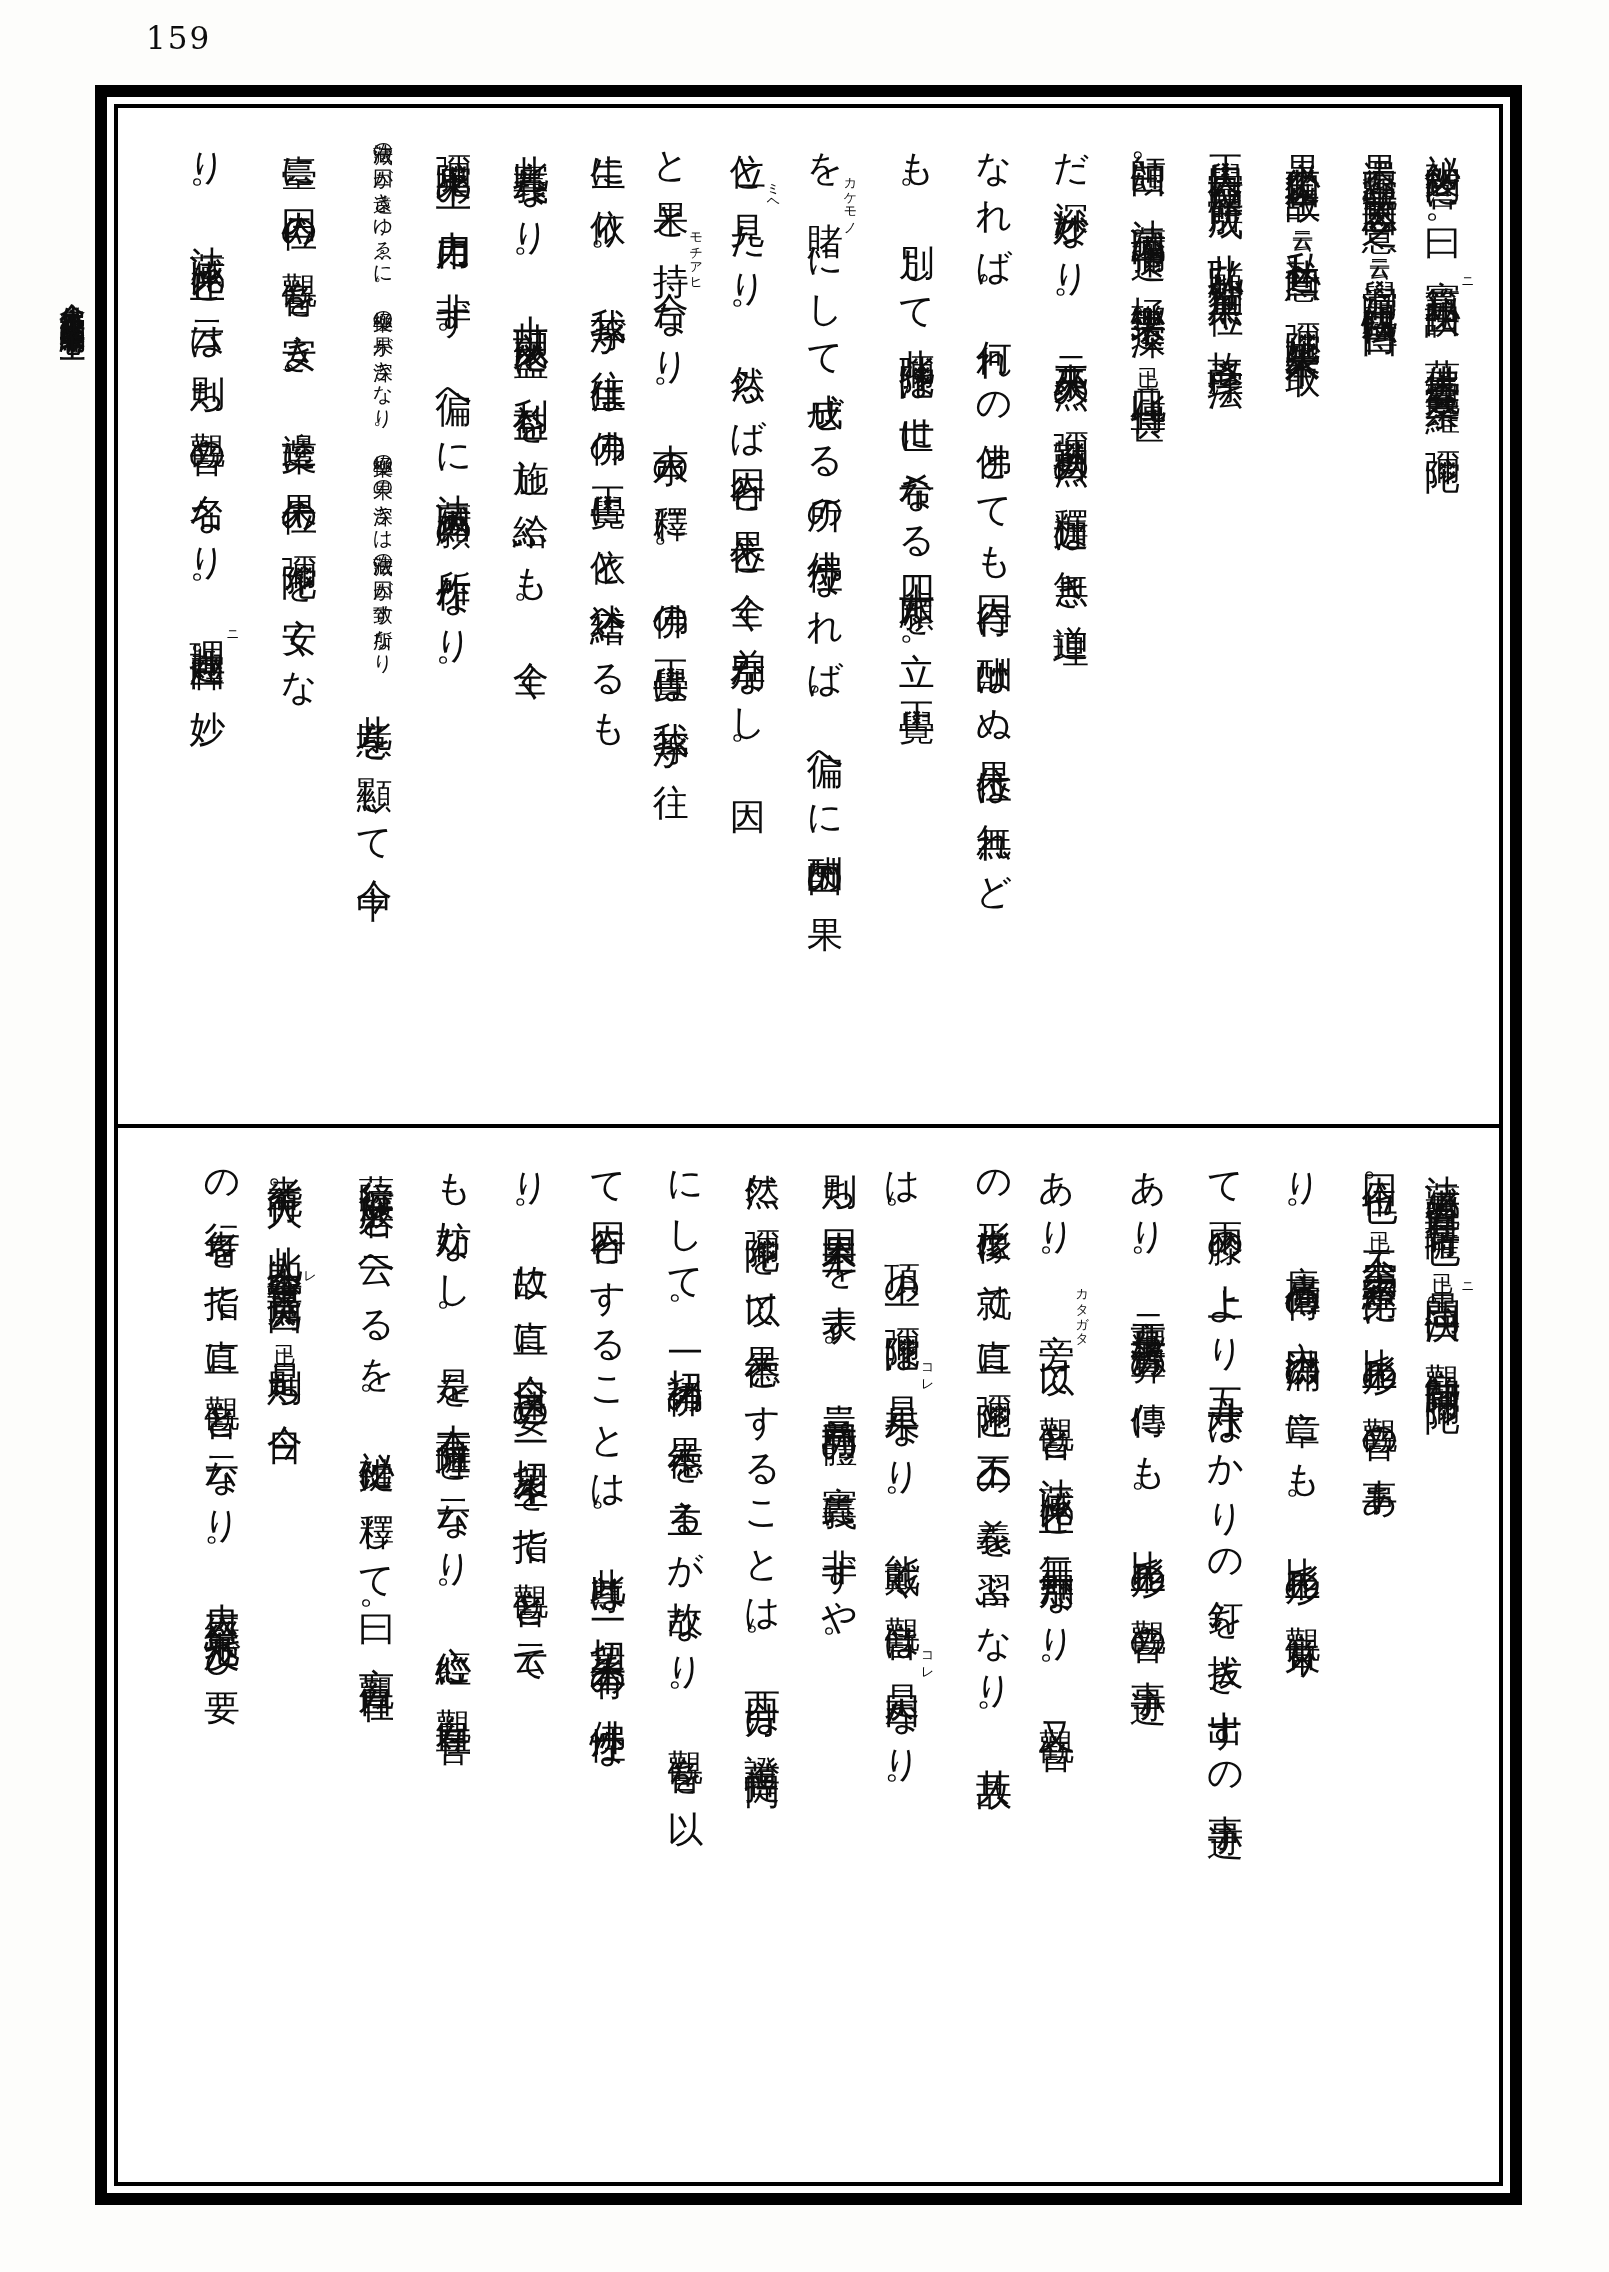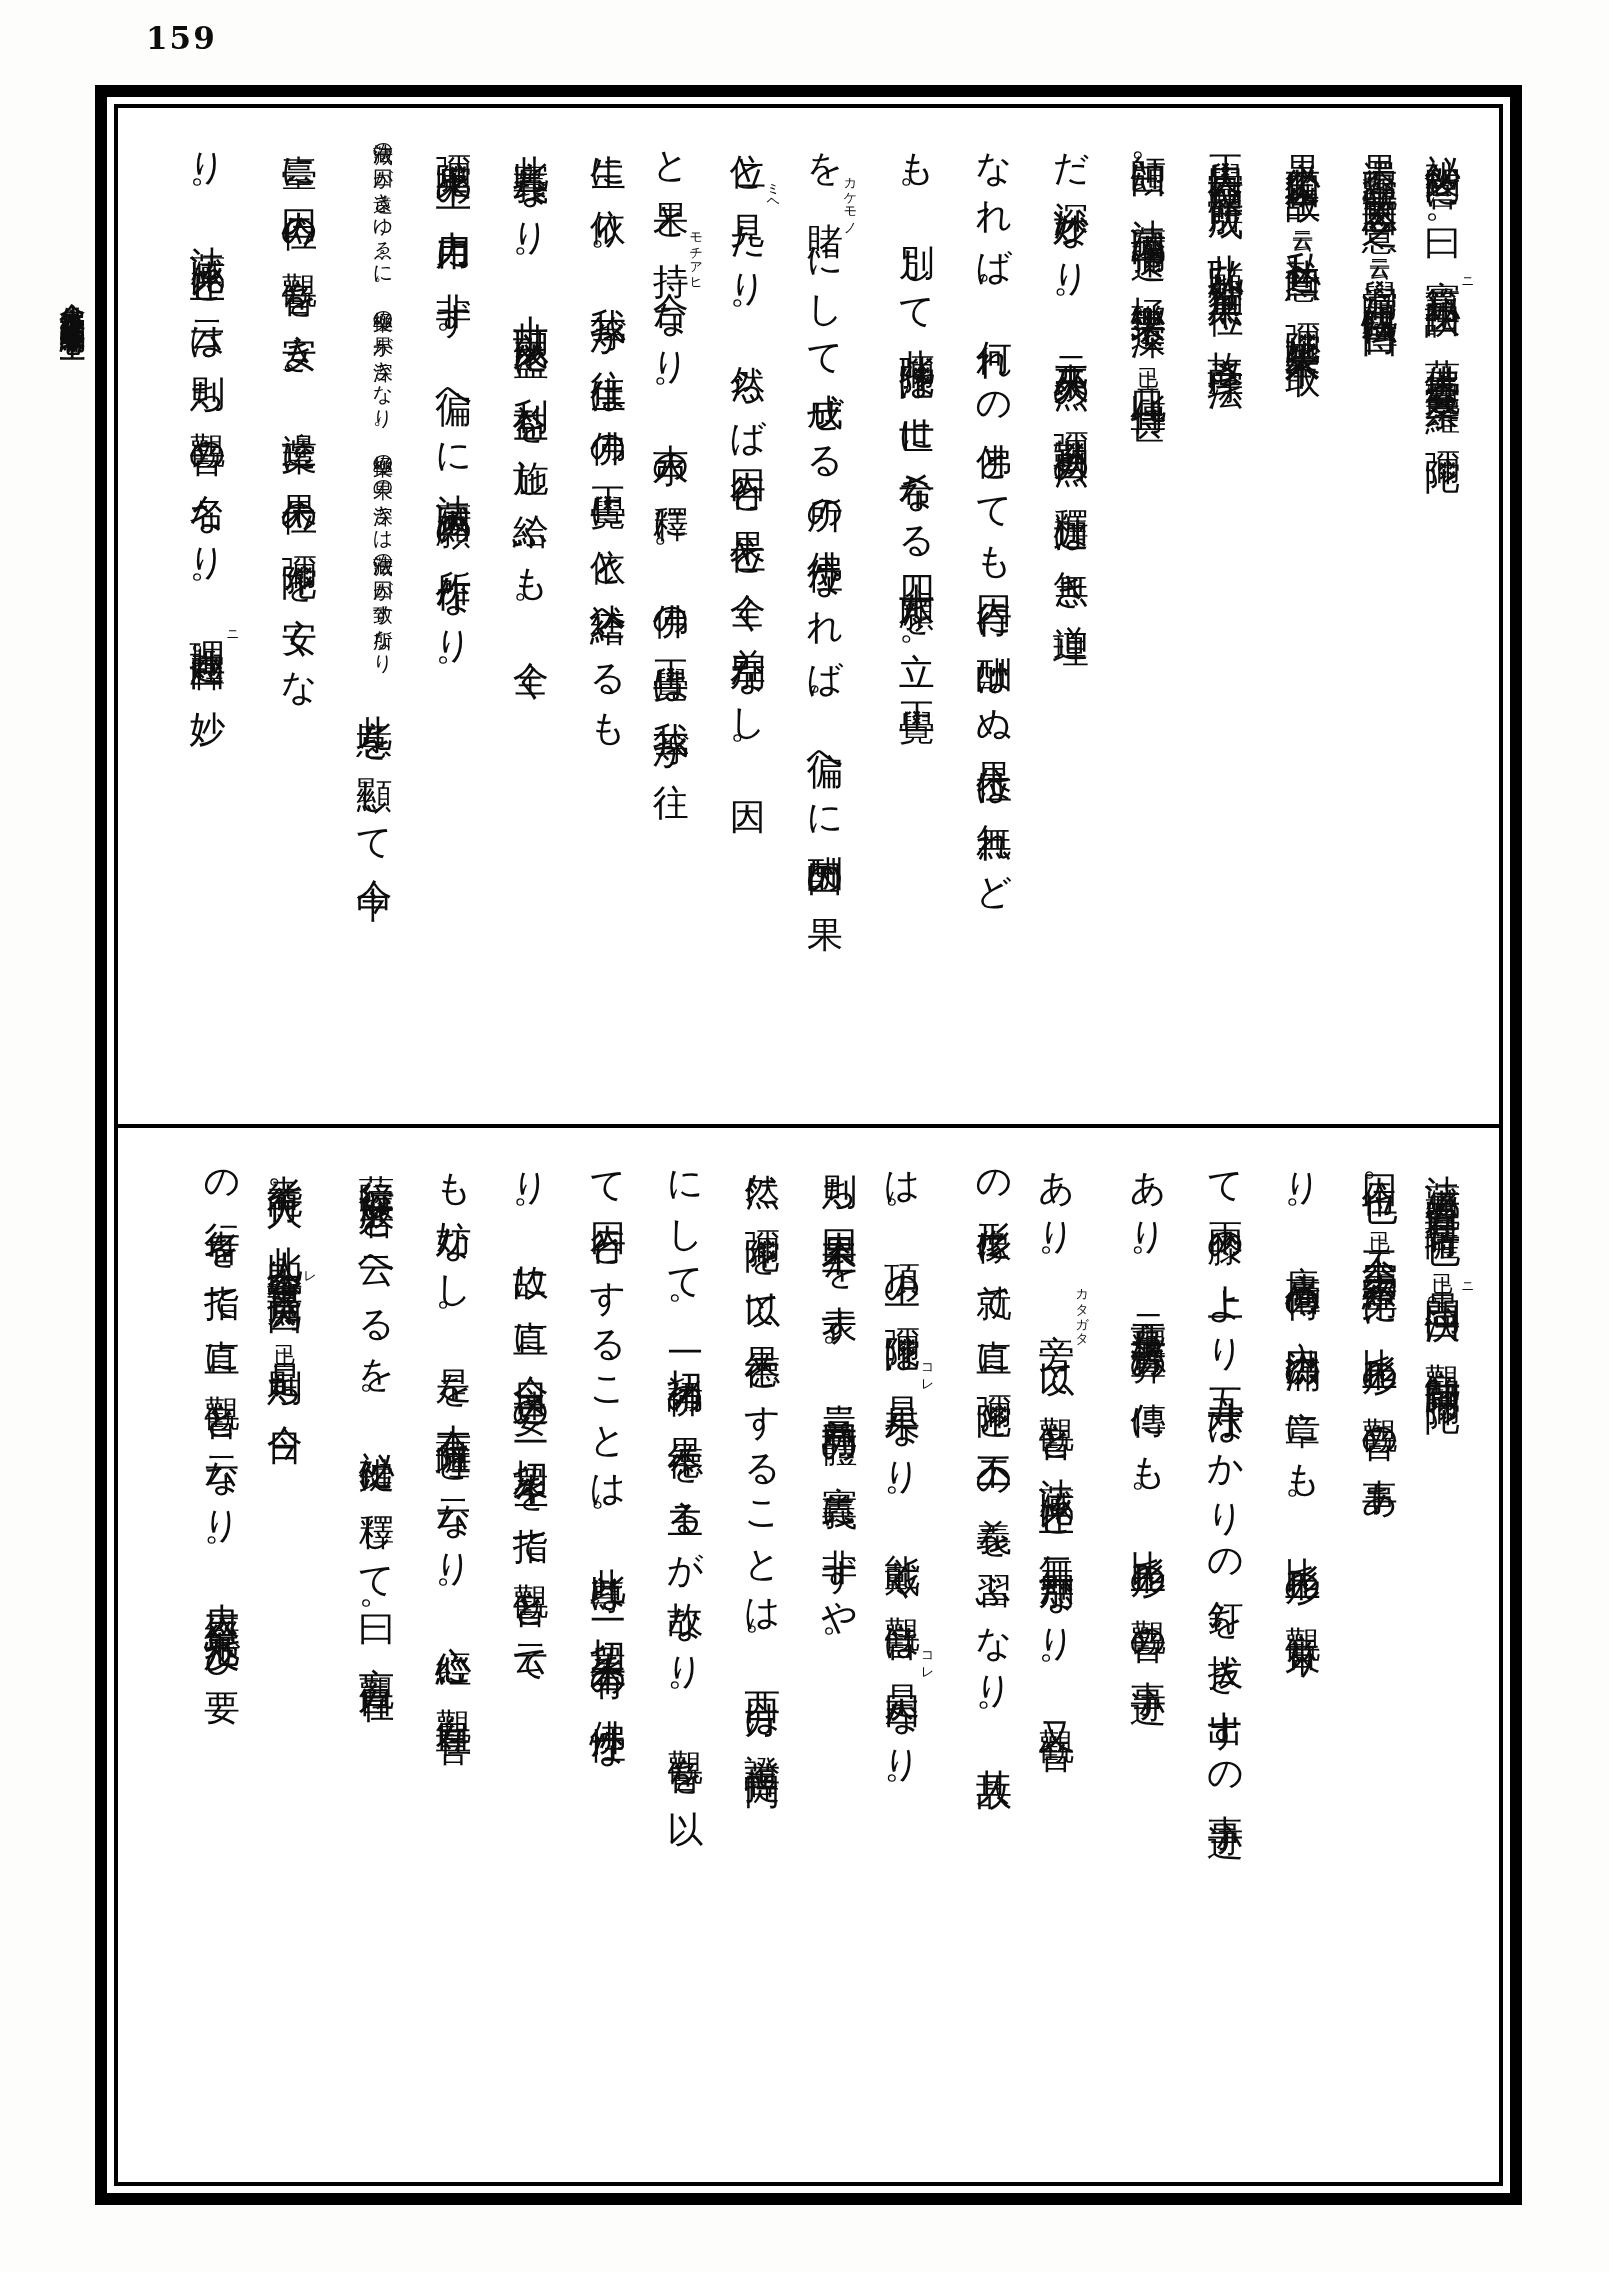--- a/index.html
+++ b/index.html
@@ -4,21 +4,21 @@
 <style>
   html,body{margin:0;padding:0;}
   body{
     width:1609px;height:2272px;position:relative;
     background:#fdfdfb;color:#0d0d0d;
     font-family:"DejaVu Serif","Liberation Serif",serif;
     overflow:hidden;
   }
   .page-number{
     position:absolute;left:146px;top:20px;
-    font-size:31px;font-weight:bold;letter-spacing:2px;
+    font-size:31px;font-weight:normal;letter-spacing:2px;
     font-family:"DejaVu Serif","Liberation Serif",serif;
     text-align:right;
   }
   .margin-title{
     position:absolute;left:56px;top:283px;
     writing-mode:vertical-rl;text-orientation:upright;
     font-size:25px;letter-spacing:4px;font-weight:bold;
   }
   .folio-number{
     position:absolute;left:94px;top:1730px;

